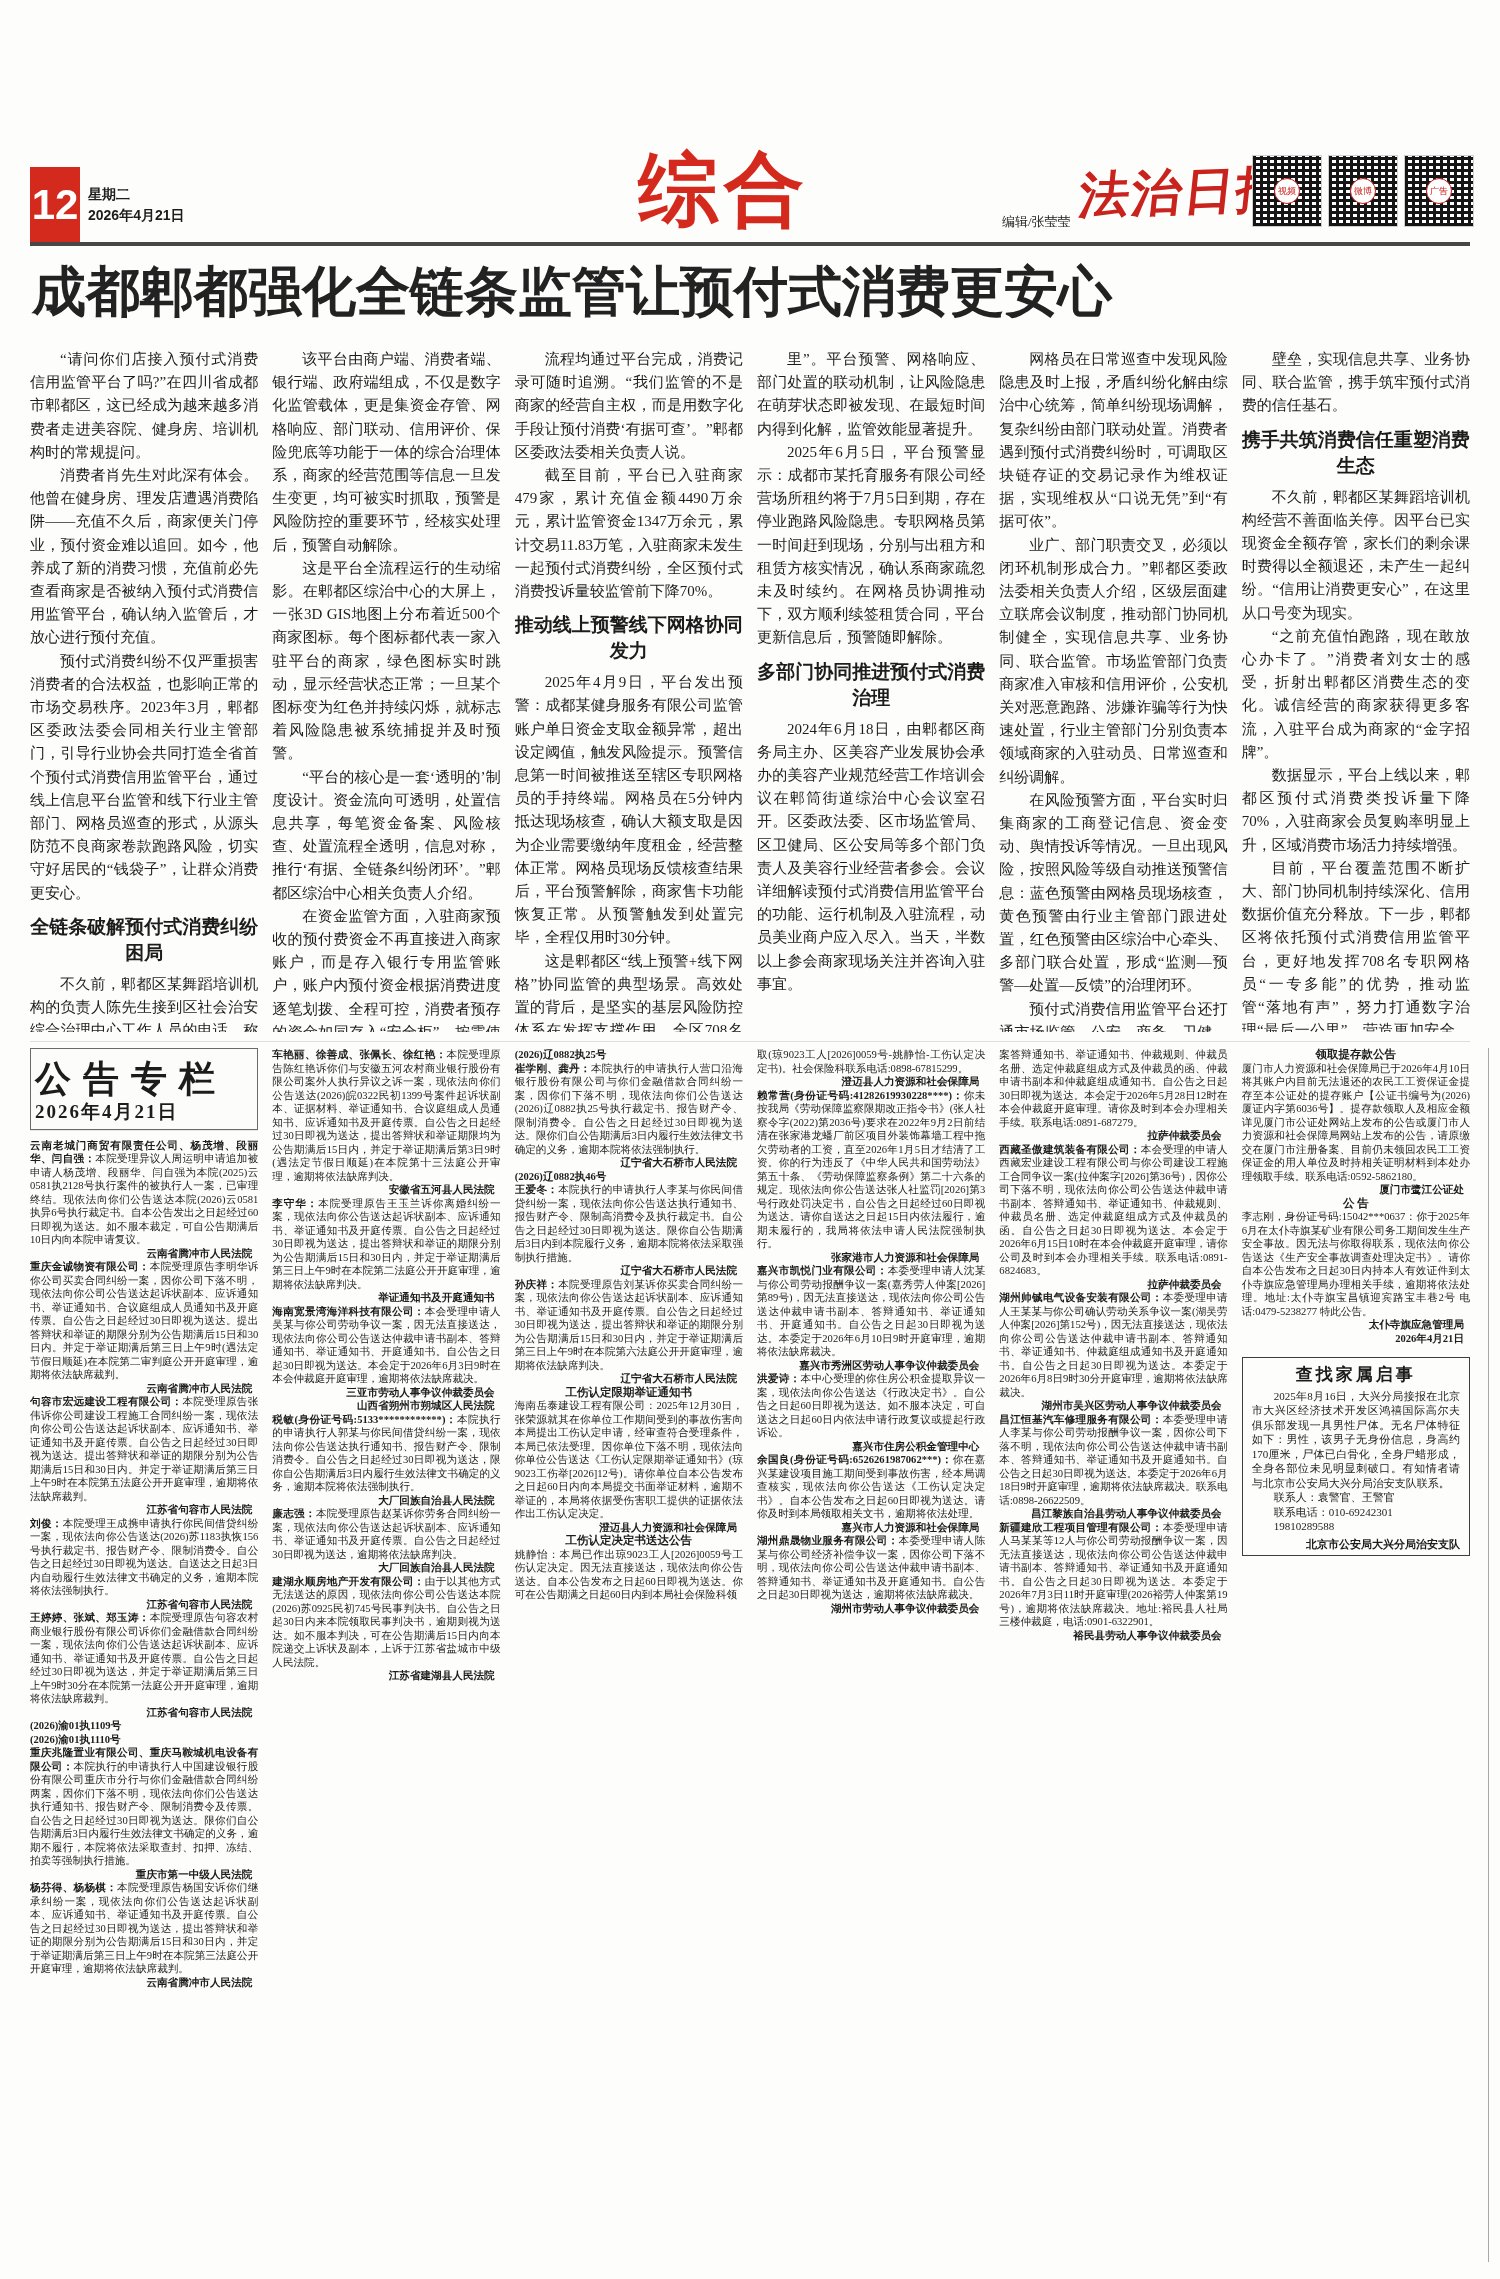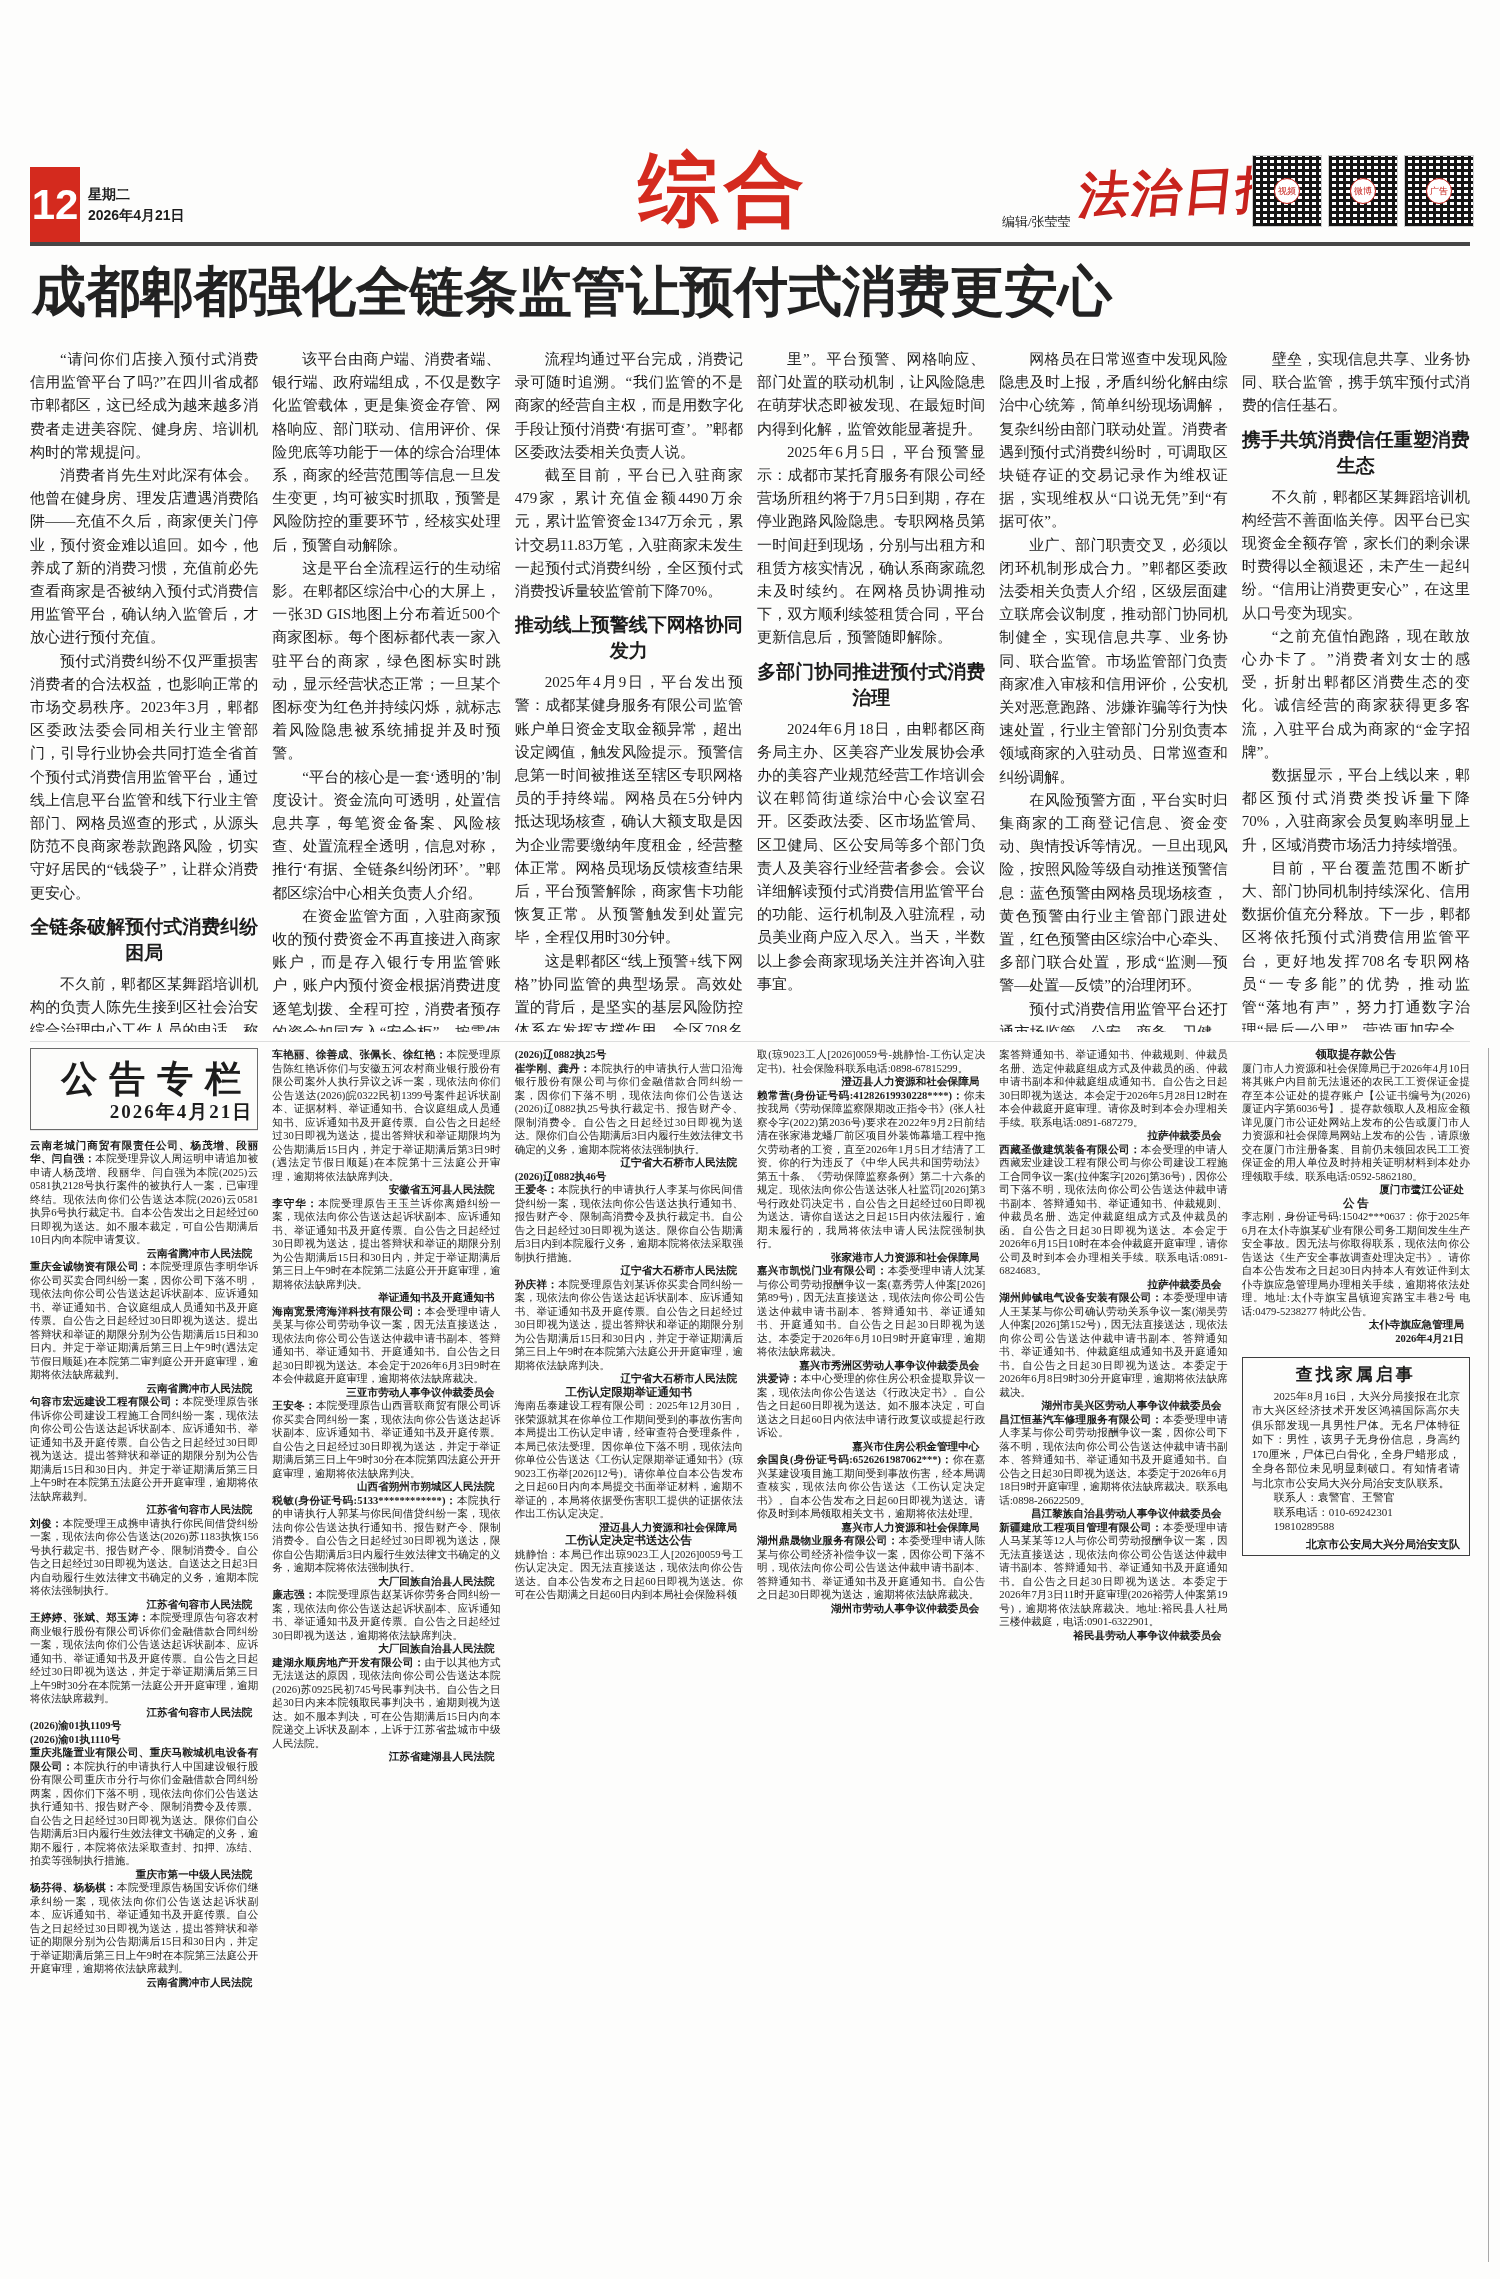--- a/index.html
+++ b/index.html
@@ -69,21 +69,21 @@
   }
   .ncol{overflow:hidden;font-size:10.6px;line-height:13.5px;text-align:justify;}
   .ncol p{margin:0;}
   .n-lead{font-weight:bold;}
   .issuer{text-align:right;font-weight:bold;padding-right:6px;}
   .issuer2{text-align:right;font-weight:bold;padding-right:6px;}
   .a-title{text-align:center;font-weight:bold;font-size:11.5px;margin:3px 0 1px;}
   .caseline{font-weight:bold;}
   .gg-box{
     border:1px solid #6a6a6a;background:#fcfcfa;box-shadow:0 0 0 1px #e7e7e7;
-    text-align:right;padding:8px 4px 10px;margin-bottom:9px;
+    text-align:left;padding:8px 4px 10px;margin-bottom:9px;
   }
   .gg-title{font-size:36px;font-weight:900;letter-spacing:12px;line-height:44px;
     font-family:"Liberation Serif",serif;}
   .gg-date{font-size:19px;font-weight:bold;margin-top:4px;letter-spacing:2px;}
   .findbox{border:1px solid #3d3d3d;padding:8px 9px 4px;margin-top:12px;}
   .fb-title{text-align:center;font-weight:bold;font-size:17px;margin:2px 0 7px;letter-spacing:3px;}
   .findbox p{text-indent:2em;margin:0;line-height:14.5px;font-size:11px;}
   .findbox .fb-issuer{text-align:right;font-weight:bold;text-indent:0;margin-top:3px;}
 </style>
 </head>
@@ -172,21 +172,20 @@
       <p><b class="n-lead">杨芬得、杨杨棋：</b>本院受理原告杨国安诉你们继承纠纷一案，现依法向你们公告送达起诉状副本、应诉通知书、举证通知书及开庭传票。自公告之日起经过30日即视为送达，提出答辩状和举证的期限分别为公告期满后15日和30日内，并定于举证期满后第三日上午9时在本院第三法庭公开开庭审理，逾期将依法缺席裁判。</p>
       <p class="issuer">云南省腾冲市人民法院</p>
     </div>
   <div class="ncol">
       <p><b class="n-lead">车艳丽、徐善成、张佩长、徐红艳：</b>本院受理原告陈红艳诉你们与安徽五河农村商业银行股份有限公司案外人执行异议之诉一案，现依法向你们公告送达(2026)皖0322民初1399号案件起诉状副本、证据材料、举证通知书、合议庭组成人员通知书、应诉通知书及开庭传票。自公告之日起经过30日即视为送达，提出答辩状和举证期限均为公告期满后15日内，并定于举证期满后第3日9时(遇法定节假日顺延)在本院第十三法庭公开审理，逾期将依法缺席判决。</p>
       <p class="issuer">安徽省五河县人民法院</p>
       <p><b class="n-lead">李守华：</b>本院受理原告王玉兰诉你离婚纠纷一案，现依法向你公告送达起诉状副本、应诉通知书、举证通知书及开庭传票。自公告之日起经过30日即视为送达，提出答辩状和举证的期限分别为公告期满后15日和30日内，并定于举证期满后第三日上午9时在本院第二法庭公开开庭审理，逾期将依法缺席判决。</p>
       <p class="issuer">举证通知书及开庭通知书</p>
       <p><b class="n-lead">海南宽景湾海洋科技有限公司：</b>本会受理申请人吴某与你公司劳动争议一案，因无法直接送达，现依法向你公司公告送达仲裁申请书副本、答辩通知书、举证通知书、开庭通知书。自公告之日起30日即视为送达。本会定于2026年6月3日9时在本会仲裁庭开庭审理，逾期将依法缺席裁决。</p>
       <p class="issuer">三亚市劳动人事争议仲裁委员会</p>
-      <p><b class="n-lead">王安冬：</b>本院受理原告山西晋联商贸有限公司诉你买卖合同纠纷一案，现依法向你公告送达起诉状副本、应诉通知书、举证通知书及开庭传票。自公告之日起经过30日即视为送达，并定于举证期满后第三日上午9时30分在本院第四法庭公开开庭审理，逾期将依法缺席判决。</p>
       <p class="issuer">山西省朔州市朔城区人民法院</p>
       <p><b class="n-lead">税敏(身份证号码:5133************)：</b>本院执行的申请执行人郭某与你民间借贷纠纷一案，现依法向你公告送达执行通知书、报告财产令、限制消费令。自公告之日起经过30日即视为送达，限你自公告期满后3日内履行生效法律文书确定的义务，逾期本院将依法强制执行。</p>
       <p class="issuer">大厂回族自治县人民法院</p>
       <p><b class="n-lead">廉志强：</b>本院受理原告赵某诉你劳务合同纠纷一案，现依法向你公告送达起诉状副本、应诉通知书、举证通知书及开庭传票。自公告之日起经过30日即视为送达，逾期将依法缺席判决。</p>
       <p class="issuer">大厂回族自治县人民法院</p>
       <p><b class="n-lead">建湖永顺房地产开发有限公司：</b>由于以其他方式无法送达的原因，现依法向你公司公告送达本院(2026)苏0925民初745号民事判决书。自公告之日起30日内来本院领取民事判决书，逾期则视为送达。如不服本判决，可在公告期满后15日内向本院递交上诉状及副本，上诉于江苏省盐城市中级人民法院。</p>
       <p class="issuer">江苏省建湖县人民法院</p>
     </div>
   <div class="ncol">
       <p class="caseline">(2026)辽0882执25号</p>

